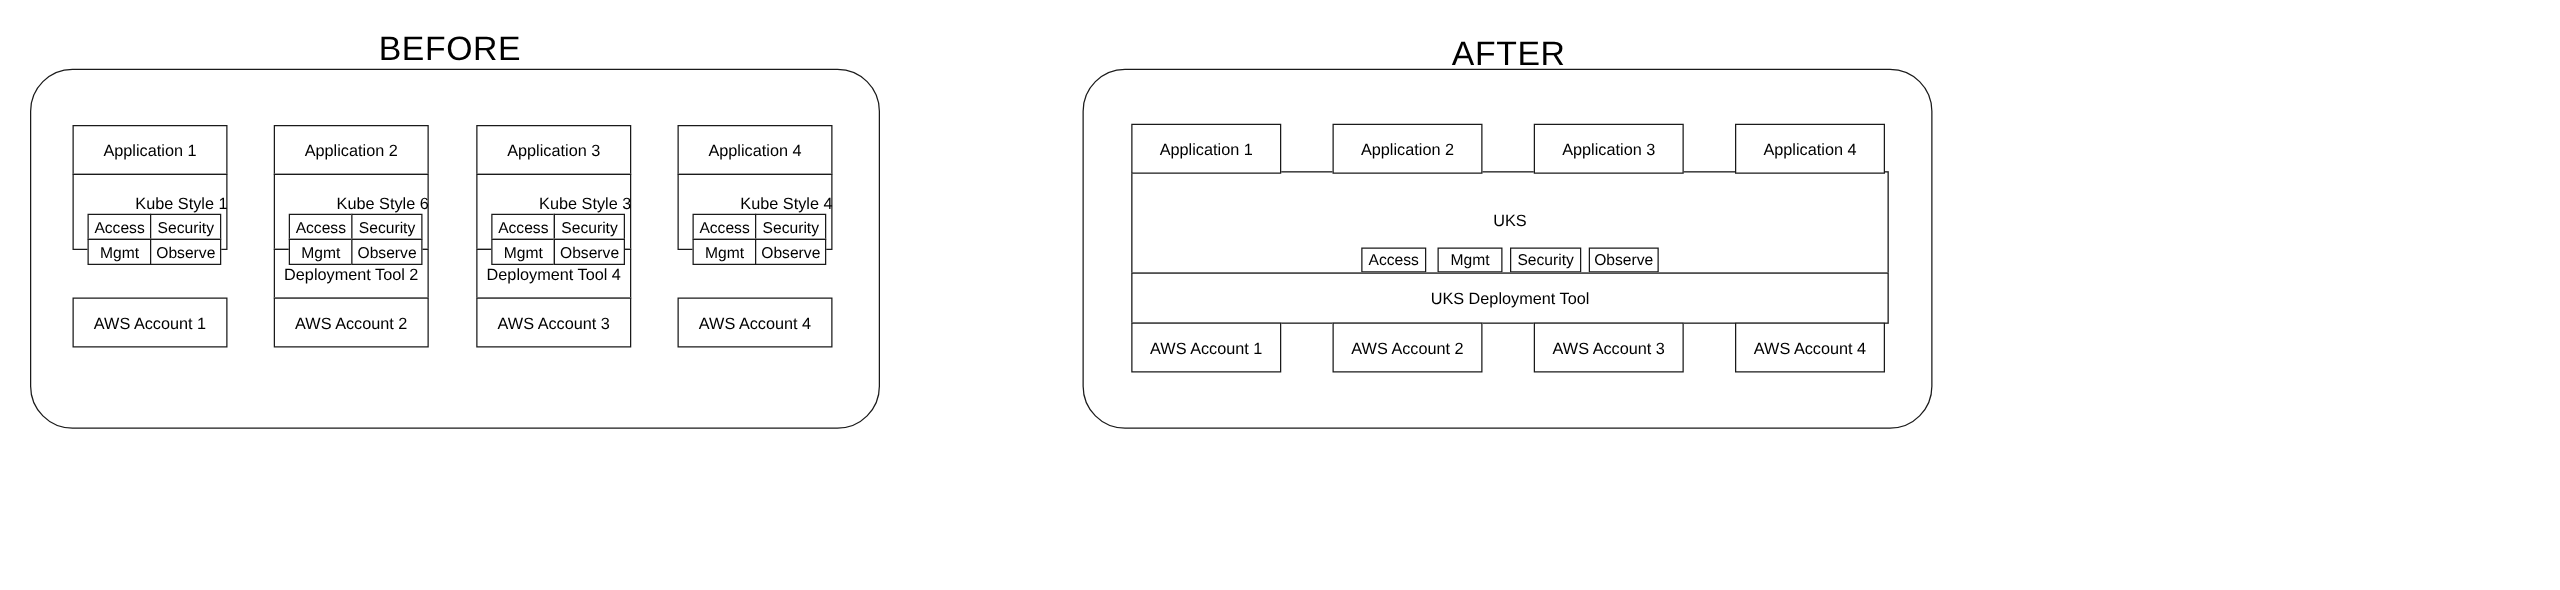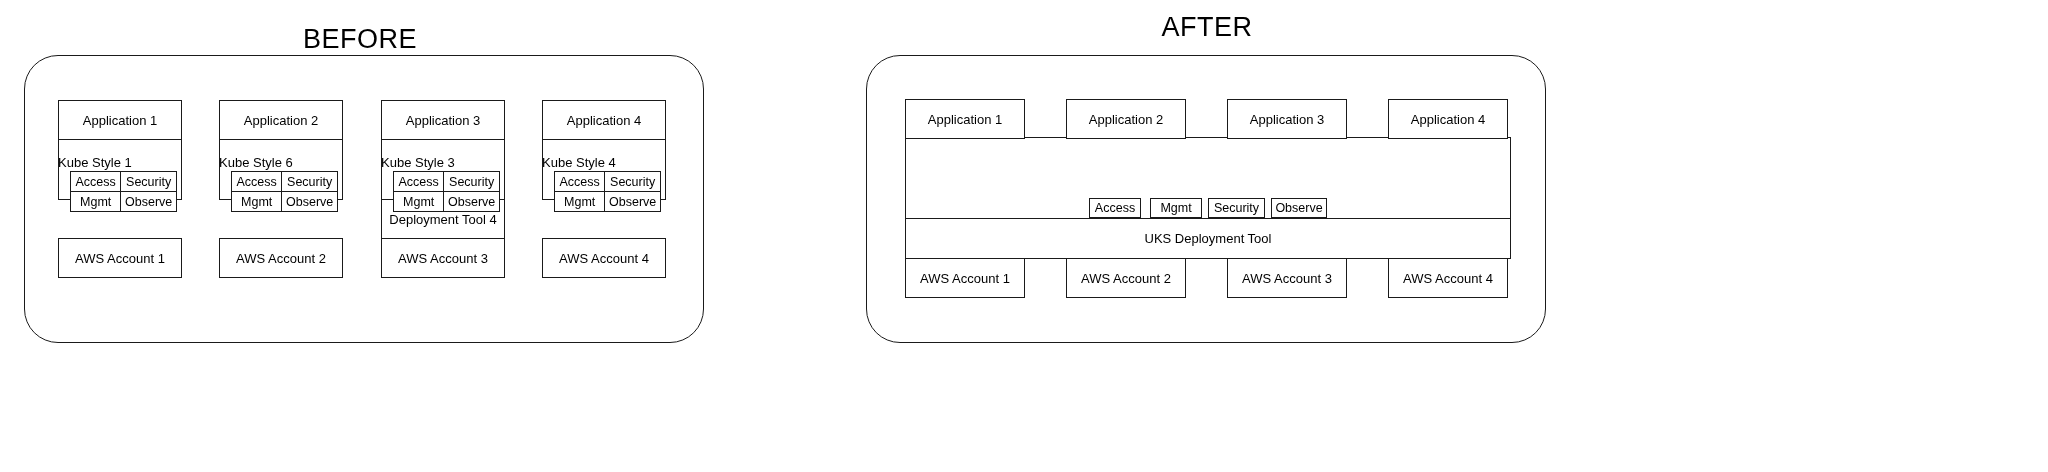--- a/index.html
+++ b/index.html
@@ -63,21 +63,21 @@
   .stack .row-app        { top: 0px;   height: 40px; }
   .stack .row-kube       { top: 39px;  height: 61px; }
   .stack .row-deploy     { top: 99px;  height: 40px; }
   .stack .row-account    { top: 138px; height: 40px; }
 
   .kube-label {
     position: absolute;
     top: 55px;
     left: 0;
     width: 124px;
-    text-align: left;
+    text-align: right;
     font-size: 13px;
     white-space: nowrap;
     z-index: 3;
   }
 
   
   .mini-grid {
     position: absolute;
     top: 71px;
     left: 12px;
@@ -171,20 +171,21 @@
   <div class="stack" style="left:219px;">
     <div class="row row-app">Application 2</div>
     <div class="row row-kube"></div>
     <div class="kube-label">Kube Style 6</div>
     <div class="mini-grid">
       <div class="mini-cell">Access</div>
       <div class="mini-cell">Security</div>
       <div class="mini-cell">Mgmt</div>
       <div class="mini-cell">Observe</div>
     </div>
+    <div class="row row-deploy">Deployment Tool 2</div>
     <div class="row row-account">AWS Account 2</div>
   </div>
 
   <div class="stack" style="left:381px;">
     <div class="row row-app">Application 3</div>
     <div class="row row-kube"></div>
     <div class="kube-label">Kube Style 3</div>
     <div class="mini-grid">
       <div class="mini-cell">Access</div>
       <div class="mini-cell">Security</div>
@@ -201,28 +202,29 @@
     <div class="kube-label">Kube Style 4</div>
     <div class="mini-grid">
       <div class="mini-cell">Access</div>
       <div class="mini-cell">Security</div>
       <div class="mini-cell">Mgmt</div>
       <div class="mini-cell">Observe</div>
     </div>
     <div class="row row-account">AWS Account 4</div>
   </div>
 
-  <div class="panel-title" style="left:1105px; top:12px; width:204px;">AFTER</div>
+  <div class="panel-title" style="left:1105px; top:28px; width:204px;">AFTER</div>
 
   <div class="outer-box" style="left:866px; top:55px; width:680px; height:288px;"></div>
 
   <div class="after-panel" style="left:905px; top:137px; width:606px; height:122px;">
   </div>
 
   <div class="band" style="left:905px; top:137px; width:606px; height:82px;"></div>
+  <div class="band-label" style="left:905px; top:169px; width:606px;">UKS</div>
 
   <div class="band" style="left:905px; top:218px; width:606px; height:41px;"></div>
   <div class="band-label" style="left:905px; top:231px; width:606px;">UKS Deployment Tool</div>
 
   <div class="after-mini" style="left:1089px; top:198px; width:52px;">Access</div>
   <div class="after-mini" style="left:1150px; top:198px; width:52px;">Mgmt</div>
   <div class="after-mini" style="left:1208px; top:198px; width:57px;">Security</div>
   <div class="after-mini" style="left:1271px; top:198px; width:56px;">Observe</div>
 
   <div class="after-box" style="left:905px; top:99px; width:120px; height:40px;">Application 1</div>

